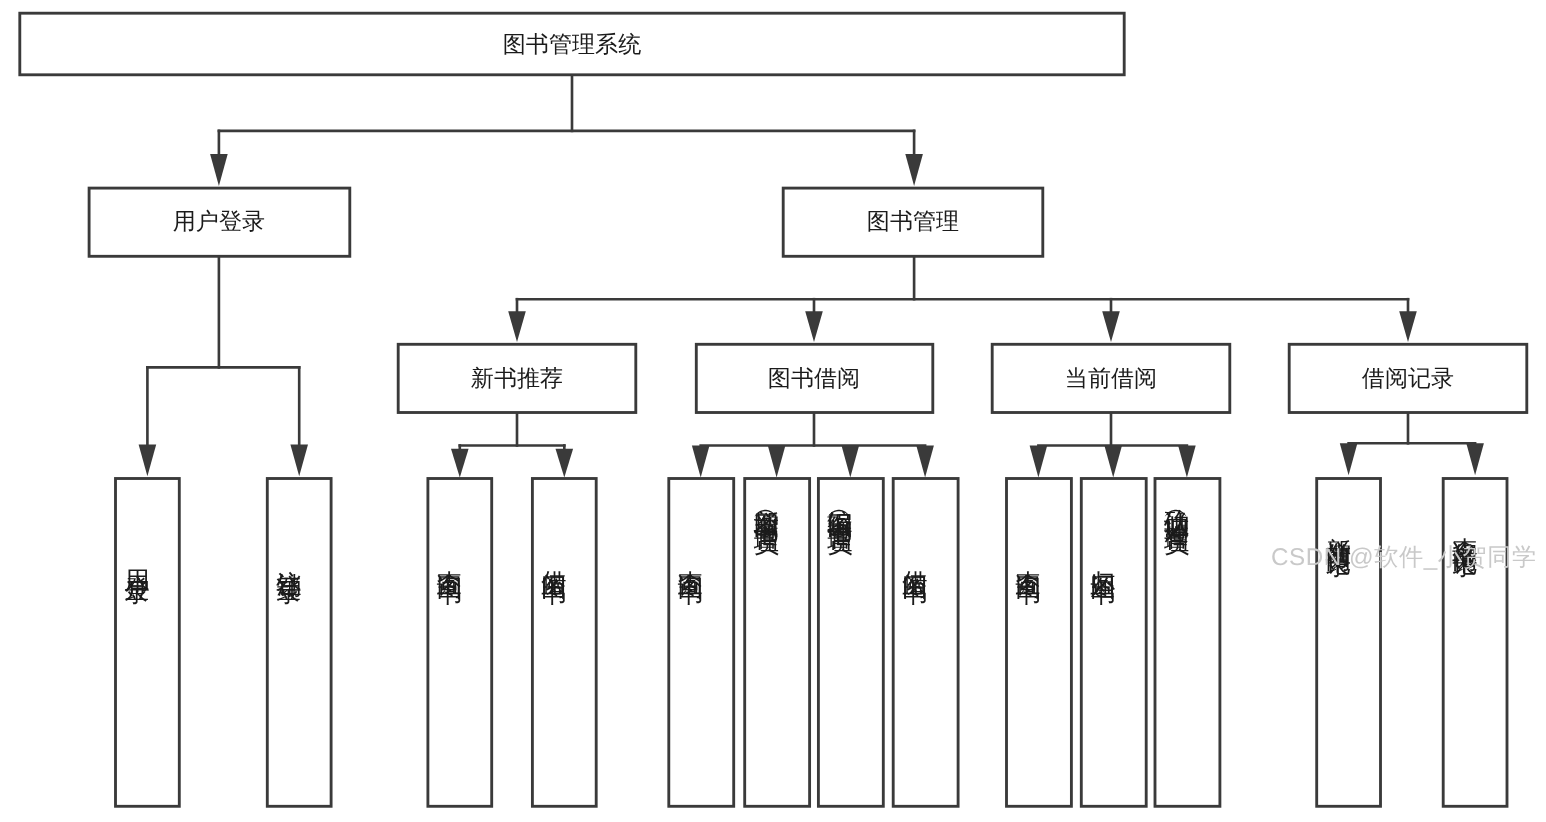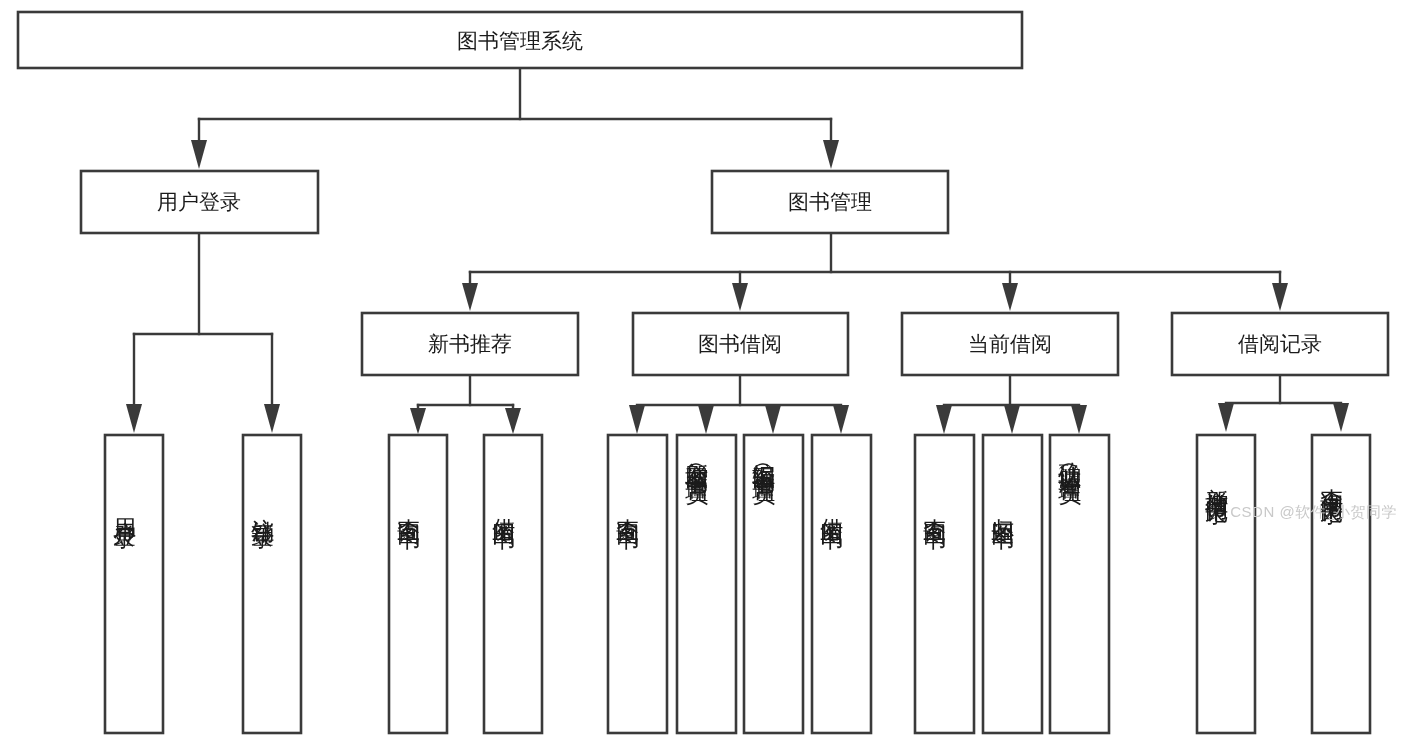--- a/index.html
+++ b/index.html
@@ -59,21 +59,21 @@
     letter-spacing: 3px;
     color: #1b1b1b;
     white-space: nowrap;
     pointer-events: none;
   }
   .watermark {
     position: absolute;
     right: 8px;
     bottom: 6px;
     font-family: "Liberation Sans", "DejaVu Sans", sans-serif;
-    font-size: 15px;
+    font-size: 22px;
     color: #c9c9c9;
     letter-spacing: 0.5px;
     white-space: nowrap;
   }
 </style>
 </head>
 <body>
 
 <div id="diagram-root">
 

